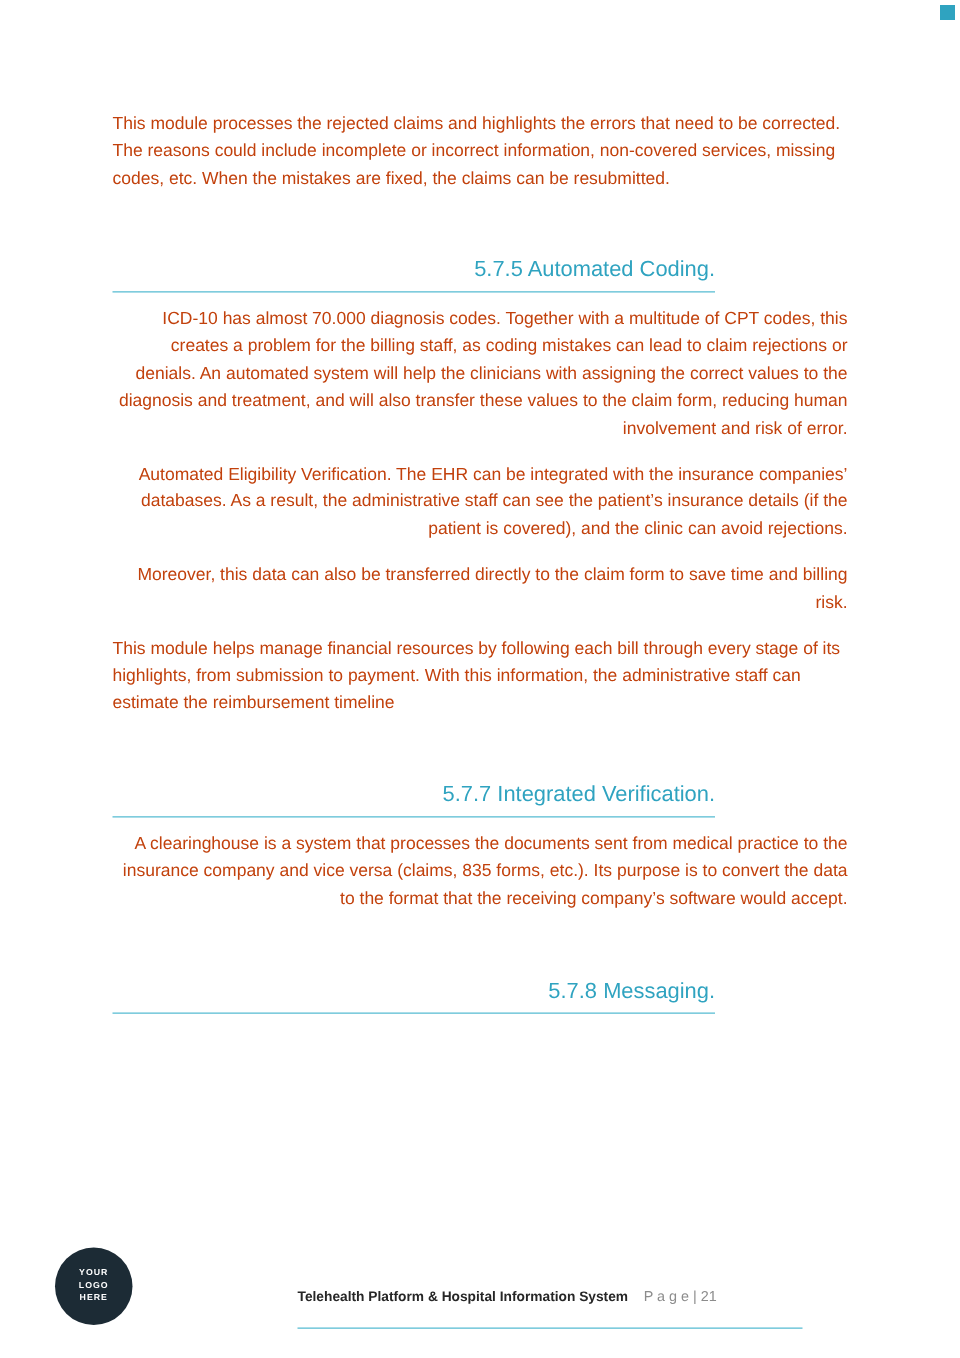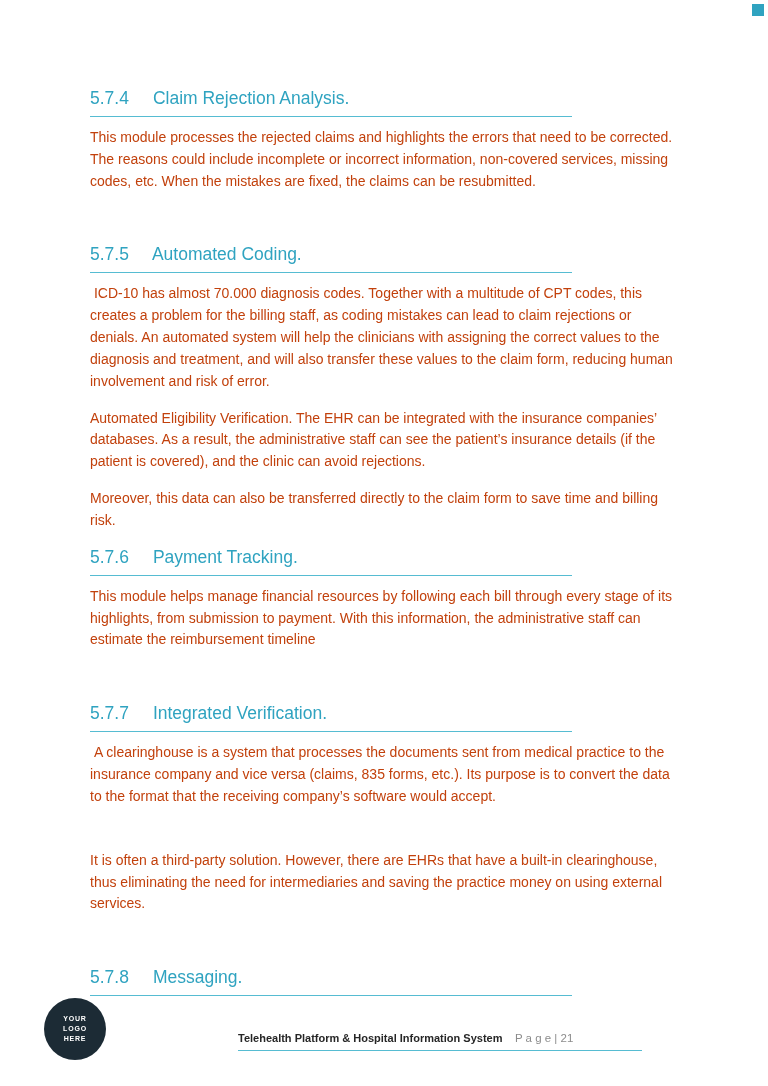--- a/index.html
+++ b/index.html
@@ -25,21 +25,21 @@
     height: 12px;
     background: #2fa3c0;
   }
   .content {
     position: absolute;
     top: 88px;
     left: 90px;
     width: 588px;
   }
   .doc-section { margin: 0; }
-  .mt-xl { margin-top: 52px; }
+  .mt-xl { margin-top: 52px; text-align: right; }
   .mt-sm { margin-top: 14px; }
   h2.heading {
     font-size: 17.5px;
     font-weight: normal;
     color: #2fa3c0;
     border-bottom: 1px solid #56bcd2;
     width: 482px;
     padding-bottom: 7px;
     margin-bottom: 10px;
   }
@@ -80,21 +80,21 @@
     font-size: 7px;
     font-weight: bold;
     letter-spacing: 0.8px;
     line-height: 1.45;
   }
   .footer-textline {
     position: absolute;
     left: 238px;
     top: 12px;
     width: 404px;
-    padding-bottom: 4px;
+    padding-bottom: 16px;
     border-bottom: 1px solid #56bcd2;
     white-space: nowrap;
   }
   .footer-title {
     font-size: 11px;
     font-weight: bold;
     color: #262626;
   }
   .footer-page {
     font-size: 11.5px;
@@ -105,52 +105,43 @@
 </head>
 <body>
 
 <div class="page">
 
   <div class="corner-mark"></div>
 
   <div class="content">
 
     <section class="doc-section">
-      <h2 class="heading">
-        <span class="h-num">5.7.4</span>
-        <span class="h-title">Claim Rejection Analysis.</span>
-      </h2>
       <p class="para">This module processes the rejected claims and highlights the errors that need to be corrected. The reasons could include incomplete or incorrect information, non-covered services, missing codes, etc. When the mistakes are fixed, the claims can be resubmitted.</p>
     </section>
 
     <section class="doc-section mt-xl">
       <h2 class="heading">
         <span class="h-num">5.7.5</span>
         <span class="h-title">Automated Coding.</span>
       </h2>
       <p class="para"> ICD-10 has almost 70.000 diagnosis codes. Together with a multitude of CPT codes, this creates a problem for the billing staff, as coding mistakes can lead to claim rejections or denials. An automated system will help the clinicians with assigning the correct values to the diagnosis and treatment, and will also transfer these values to the claim form, reducing human involvement and risk of error.</p>
       <p class="para">Automated Eligibility Verification. The EHR can be integrated with the insurance companies’ databases. As a result, the administrative staff can see the patient’s insurance details (if the patient is covered), and the clinic can avoid rejections.</p>
       <p class="para">Moreover, this data can also be transferred directly to the claim form to save time and billing risk.</p>
     </section>
 
     <section class="doc-section mt-sm">
-      <h2 class="heading">
-        <span class="h-num">5.7.6</span>
-        <span class="h-title">Payment Tracking.</span>
-      </h2>
       <p class="para">This module helps manage financial resources by following each bill through every stage of its highlights, from submission to payment. With this information, the administrative staff can estimate the reimbursement timeline</p>
     </section>
 
     <section class="doc-section mt-xl">
       <h2 class="heading">
         <span class="h-num">5.7.7</span>
         <span class="h-title">Integrated Verification.</span>
       </h2>
       <p class="para"> A clearinghouse is a system that processes the documents sent from medical practice to the insurance company and vice versa (claims, 835 forms, etc.). Its purpose is to convert the data to the format that the receiving company’s software would accept.</p>
-      <p class="para gap-before">It is often a third-party solution. However, there are EHRs that have a built-in clearinghouse, thus eliminating the need for intermediaries and saving the practice money on using external services.</p>
     </section>
 
     <section class="doc-section mt-xl">
       <h2 class="heading">
         <span class="h-num">5.7.8</span>
         <span class="h-title">Messaging.</span>
       </h2>
 
     </section>
 

